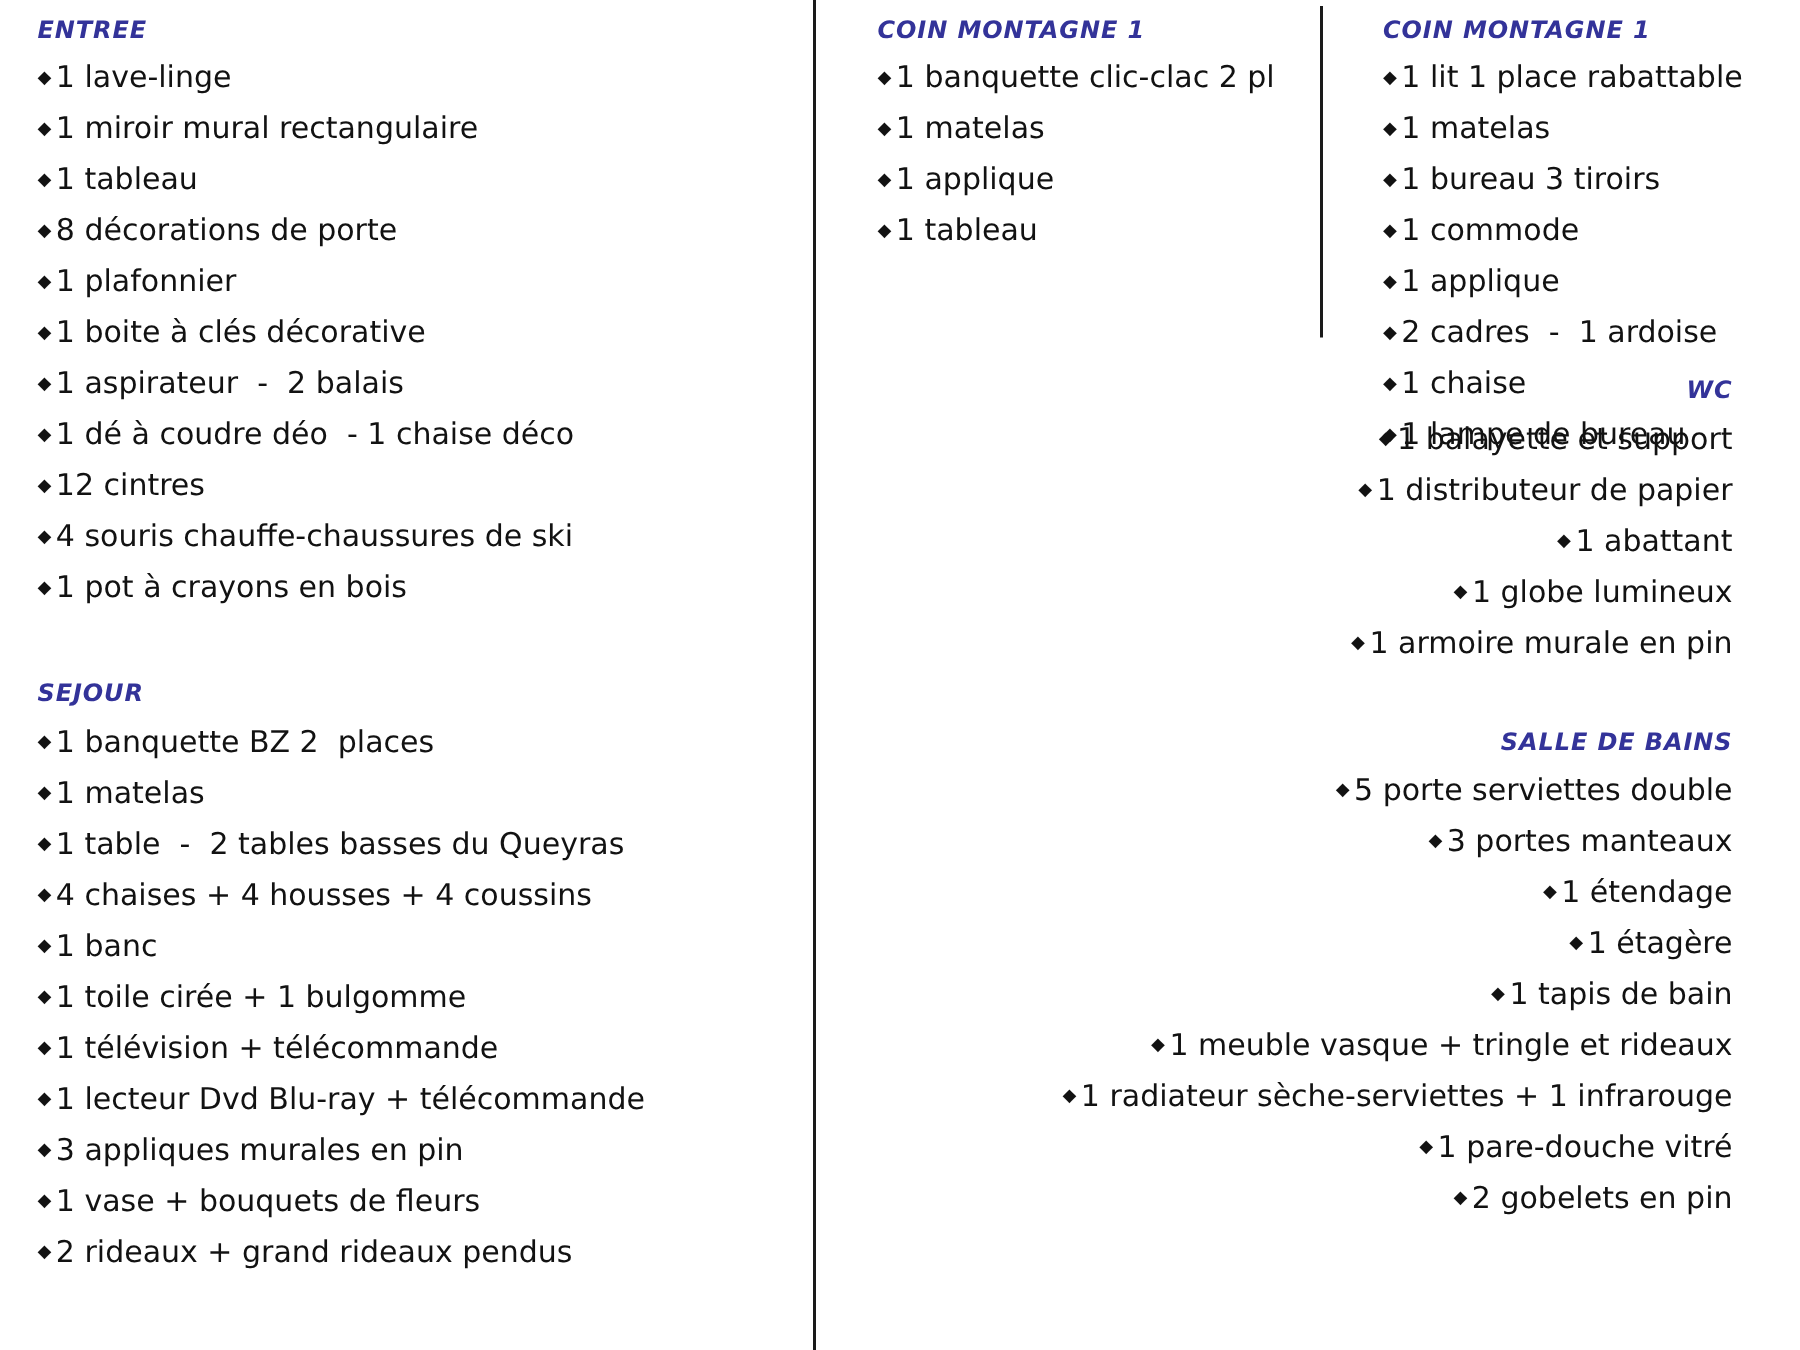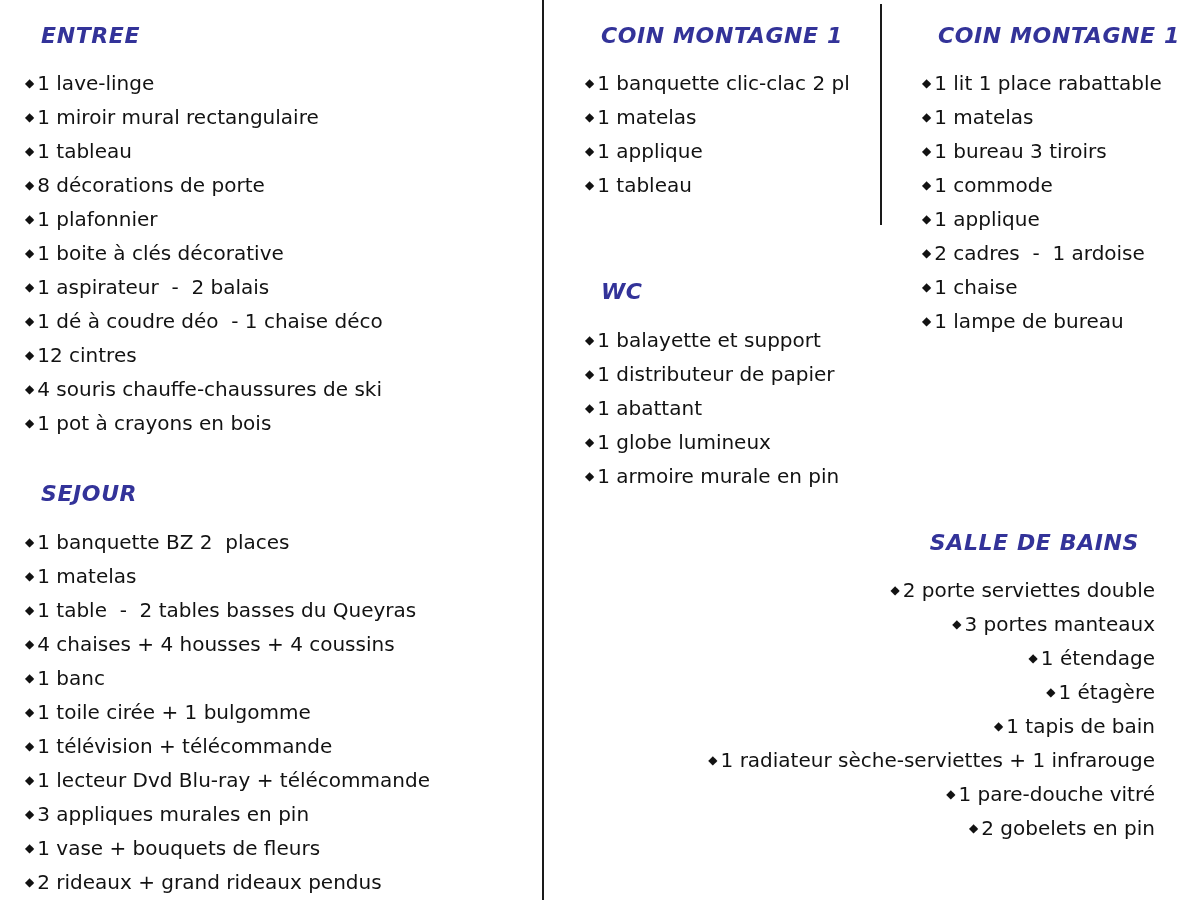--- a/index.html
+++ b/index.html
@@ -31,22 +31,22 @@
   .divider {
     position: absolute;
     width: 2px;
     background: var(--divider-color, #1a1a1a);
   }
   #divider-1 { left: 542px; top: 0;   height: 900px; }
   #divider-2 { left: 880px; top: 4px; height: 221px; }
 
   .section { margin: 0; }
   .section-title {
-    margin: 16px;
-    font-size: 22px;
+    margin: 0;
+    font-size: 16px;
     line-height: 32.3px;
     font-weight: bold;
     font-style: italic;
     letter-spacing: 0.6px;
     color: var(--heading-color, #333399);
     white-space: pre;
   }
   .item-list {
     margin: 0;
     padding: 0;
@@ -108,38 +108,39 @@
   <div class="column" id="col-middle">
       <div class="section" style="margin-top: 0px;">
         <h2 class="section-title">COIN MONTAGNE 1</h2>
         <ul class="item-list">
           <li class="item"><span class="bullet">◆</span><span class="item-text">1 banquette clic-clac 2 pl</span></li>
           <li class="item"><span class="bullet">◆</span><span class="item-text">1 matelas</span></li>
           <li class="item"><span class="bullet">◆</span><span class="item-text">1 applique</span></li>
           <li class="item"><span class="bullet">◆</span><span class="item-text">1 tableau</span></li>
         </ul>
       </div>
-      <div class="section" style="margin-top: 72px;">
+      <div class="section" style="margin-top: 72px; text-align: right;">
         <h2 class="section-title">WC</h2>
         <ul class="item-list">
           <li class="item"><span class="bullet">◆</span><span class="item-text">1 balayette et support</span></li>
           <li class="item"><span class="bullet">◆</span><span class="item-text">1 distributeur de papier</span></li>
           <li class="item"><span class="bullet">◆</span><span class="item-text">1 abattant</span></li>
           <li class="item"><span class="bullet">◆</span><span class="item-text">1 globe lumineux</span></li>
           <li class="item"><span class="bullet">◆</span><span class="item-text">1 armoire murale en pin</span></li>
         </ul>
       </div>
       <div class="section" style="margin-top: 32px; text-align: right;">
         <h2 class="section-title">SALLE DE BAINS</h2>
         <ul class="item-list">
-          <li class="item"><span class="bullet">◆</span><span class="item-text">2 porte serviettes double</span></li>
+          <li class="item"><span class="bullet">◆</span><span class="item-text">5 porte serviettes double</span></li>
           <li class="item"><span class="bullet">◆</span><span class="item-text">3 portes manteaux</span></li>
           <li class="item"><span class="bullet">◆</span><span class="item-text">1 étendage</span></li>
           <li class="item"><span class="bullet">◆</span><span class="item-text">1 étagère</span></li>
           <li class="item"><span class="bullet">◆</span><span class="item-text">1 tapis de bain</span></li>
+          <li class="item"><span class="bullet">◆</span><span class="item-text">1 meuble vasque + tringle et rideaux</span></li>
           <li class="item"><span class="bullet">◆</span><span class="item-text">1 radiateur sèche-serviettes + 1 infrarouge</span></li>
           <li class="item"><span class="bullet">◆</span><span class="item-text">1 pare-douche vitré</span></li>
           <li class="item"><span class="bullet">◆</span><span class="item-text">2 gobelets en pin</span></li>
         </ul>
       </div>
     </div>
   <div class="column" id="col-right">
       <div class="section" style="margin-top: 0px;">
         <h2 class="section-title">COIN MONTAGNE 1</h2>
         <ul class="item-list">

